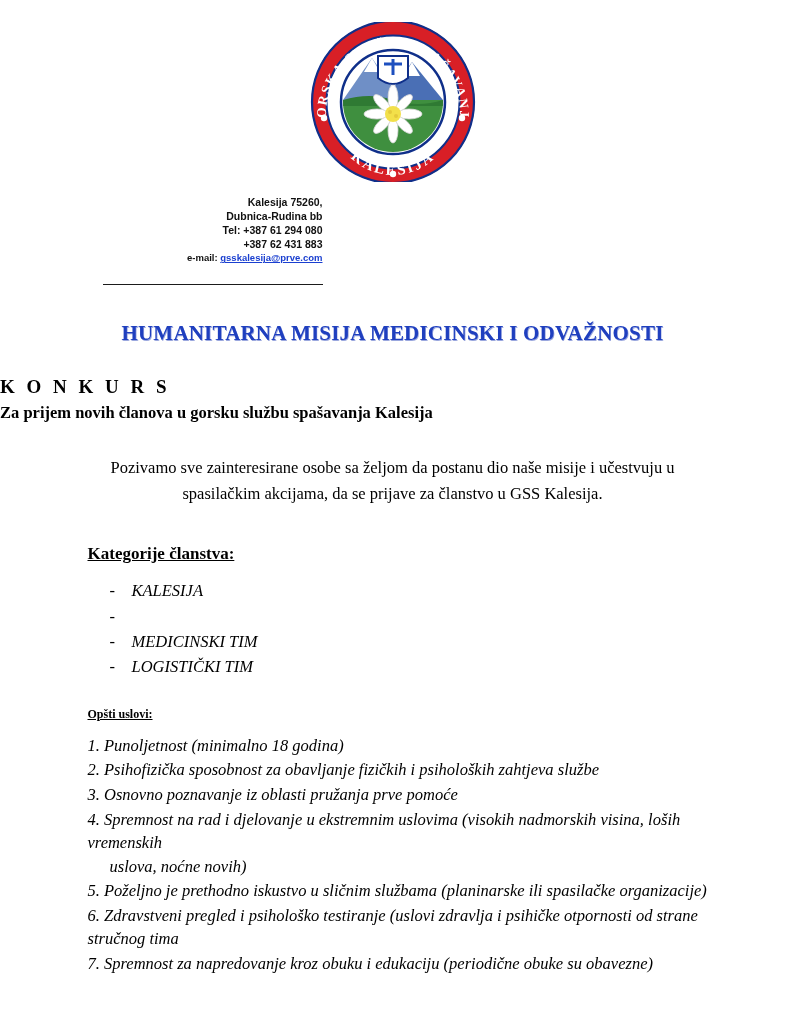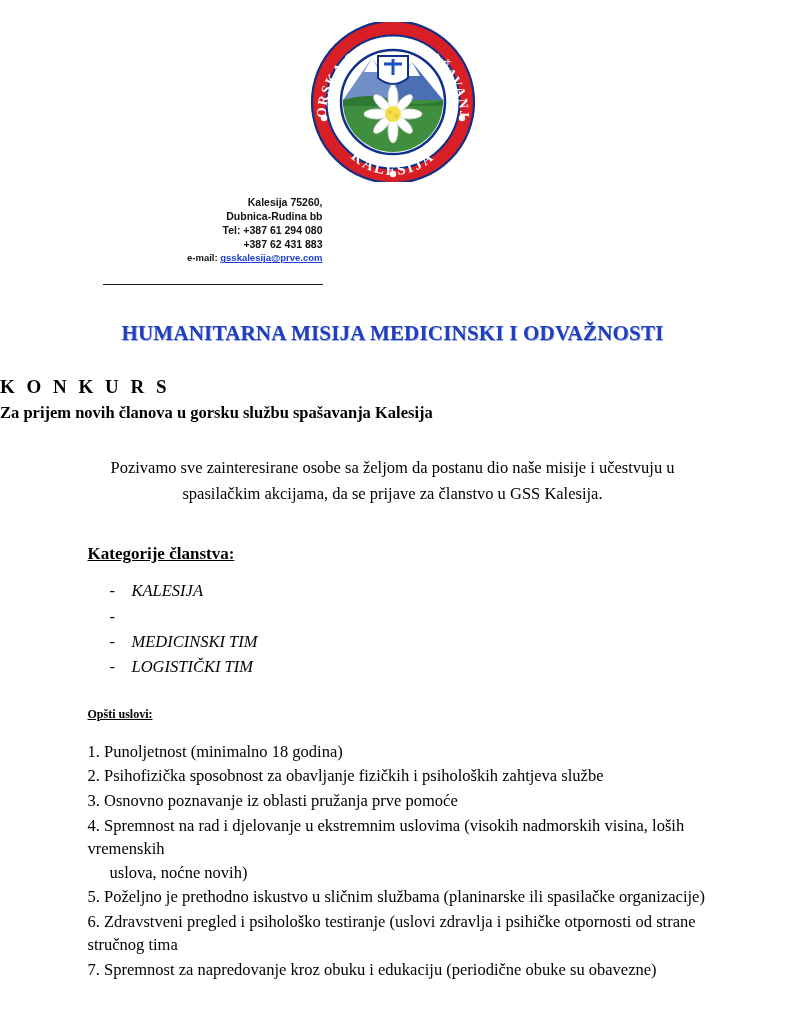--- a/index.html
+++ b/index.html
@@ -176,21 +176,22 @@
     font-style: normal;
     flex: 0 0 22px;
   }
   .cond-title {
     margin-top: 28px;
     font-weight: bold;
     font-size: 12px;
     text-decoration: underline;
   }
   .cond-list {
-    margin-top: 18px;
+    margin-top: 12px;
+    font-style: italic;
   }
   .cond-item {
     font-size: 16.5px;
     line-height: 1.43;
     margin-top: 1px;
   }
   .cond-item .cont {
     display: block;
     padding-left: 22px;
   }

